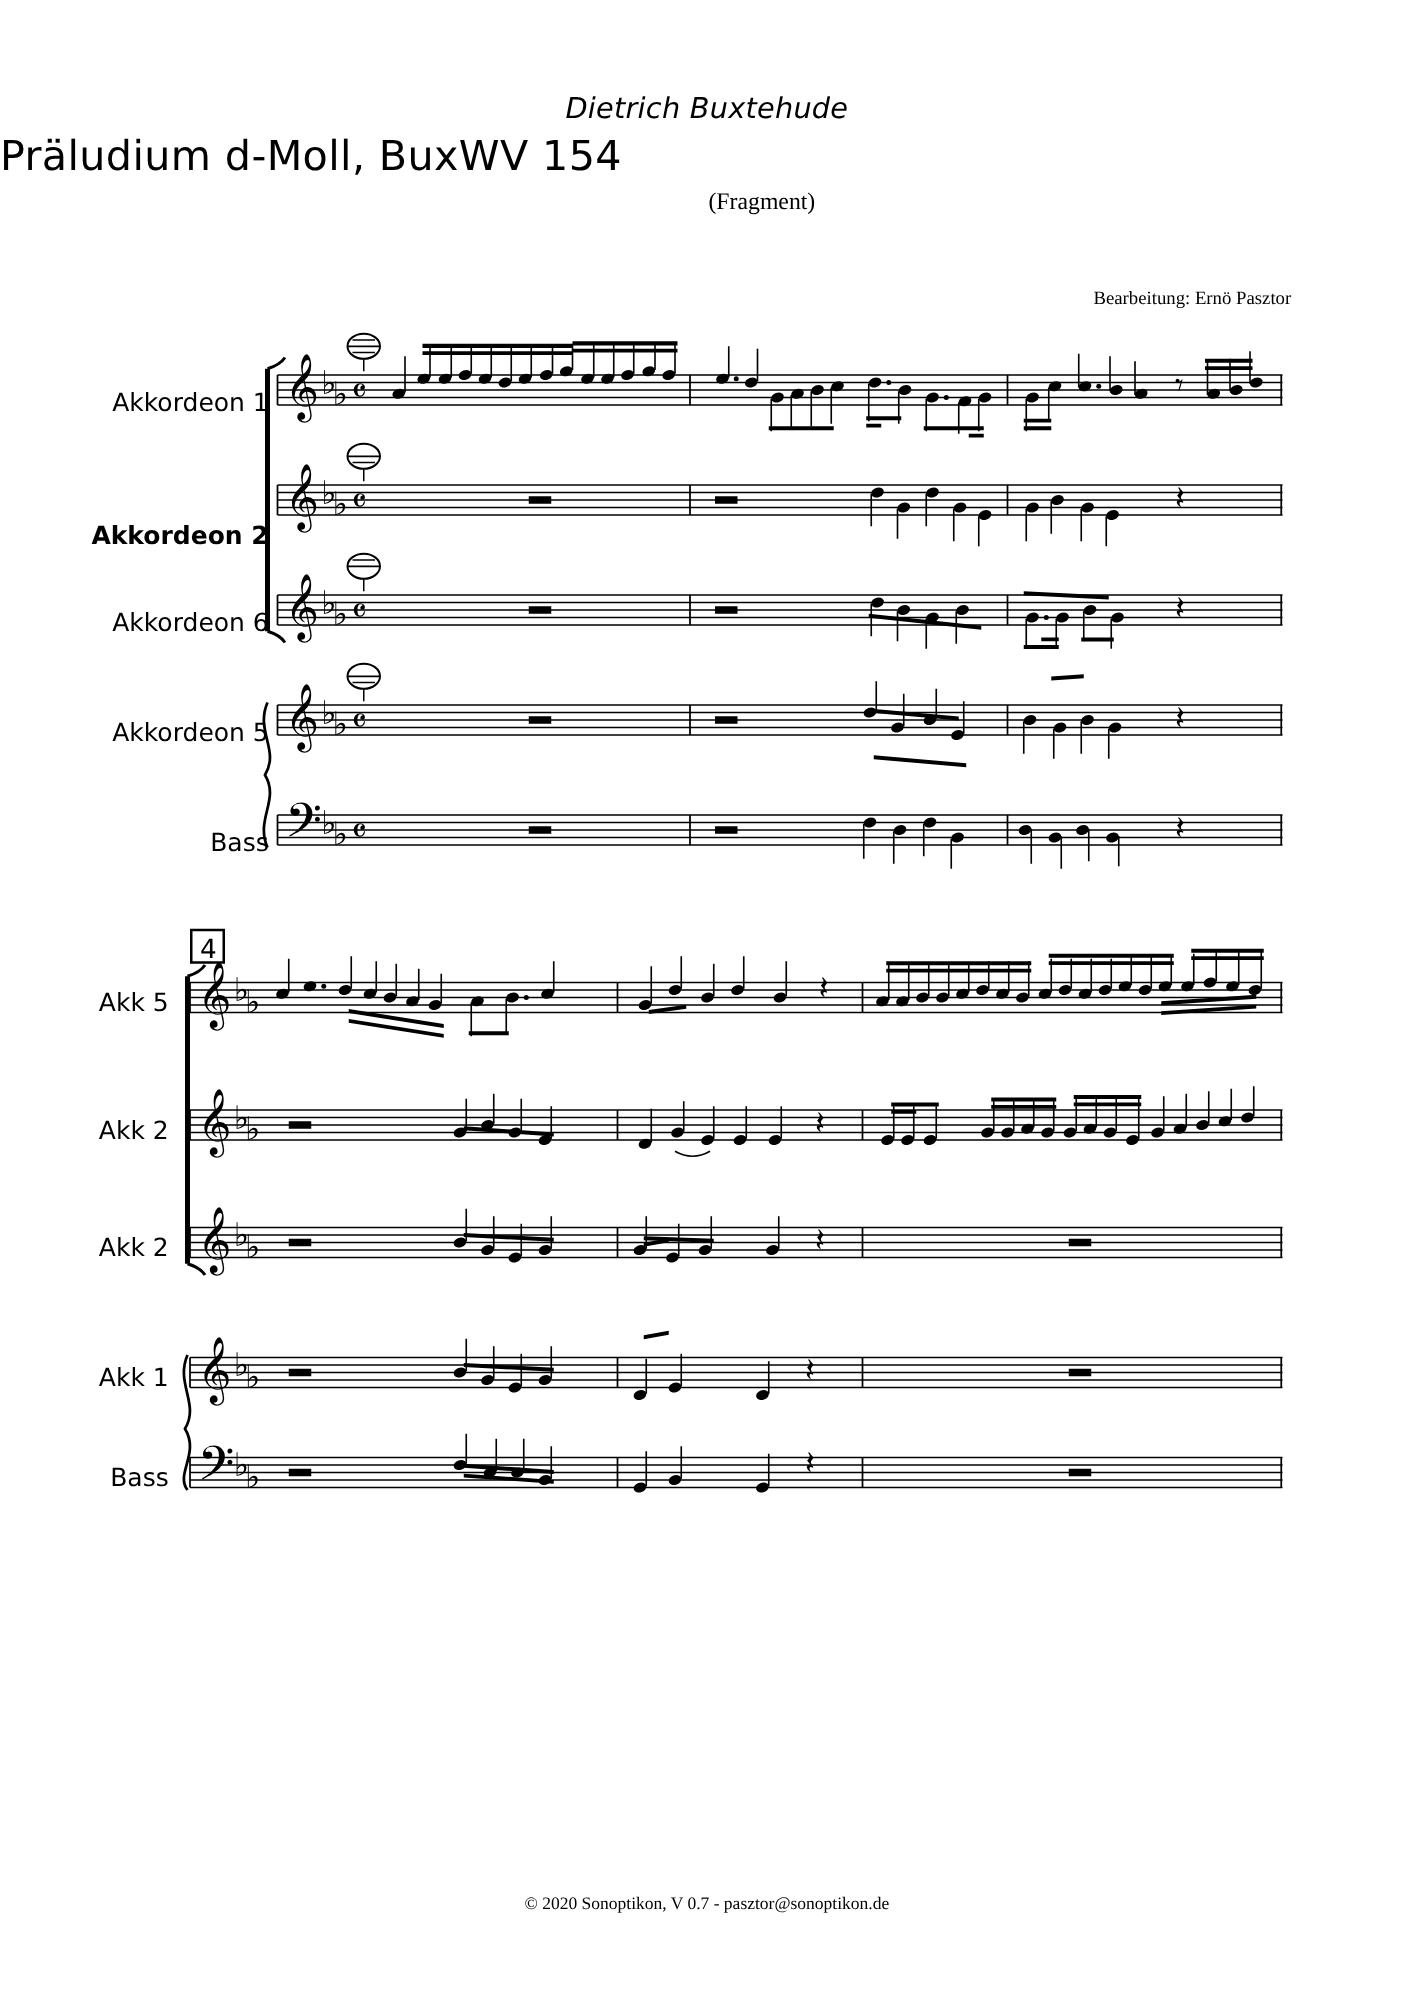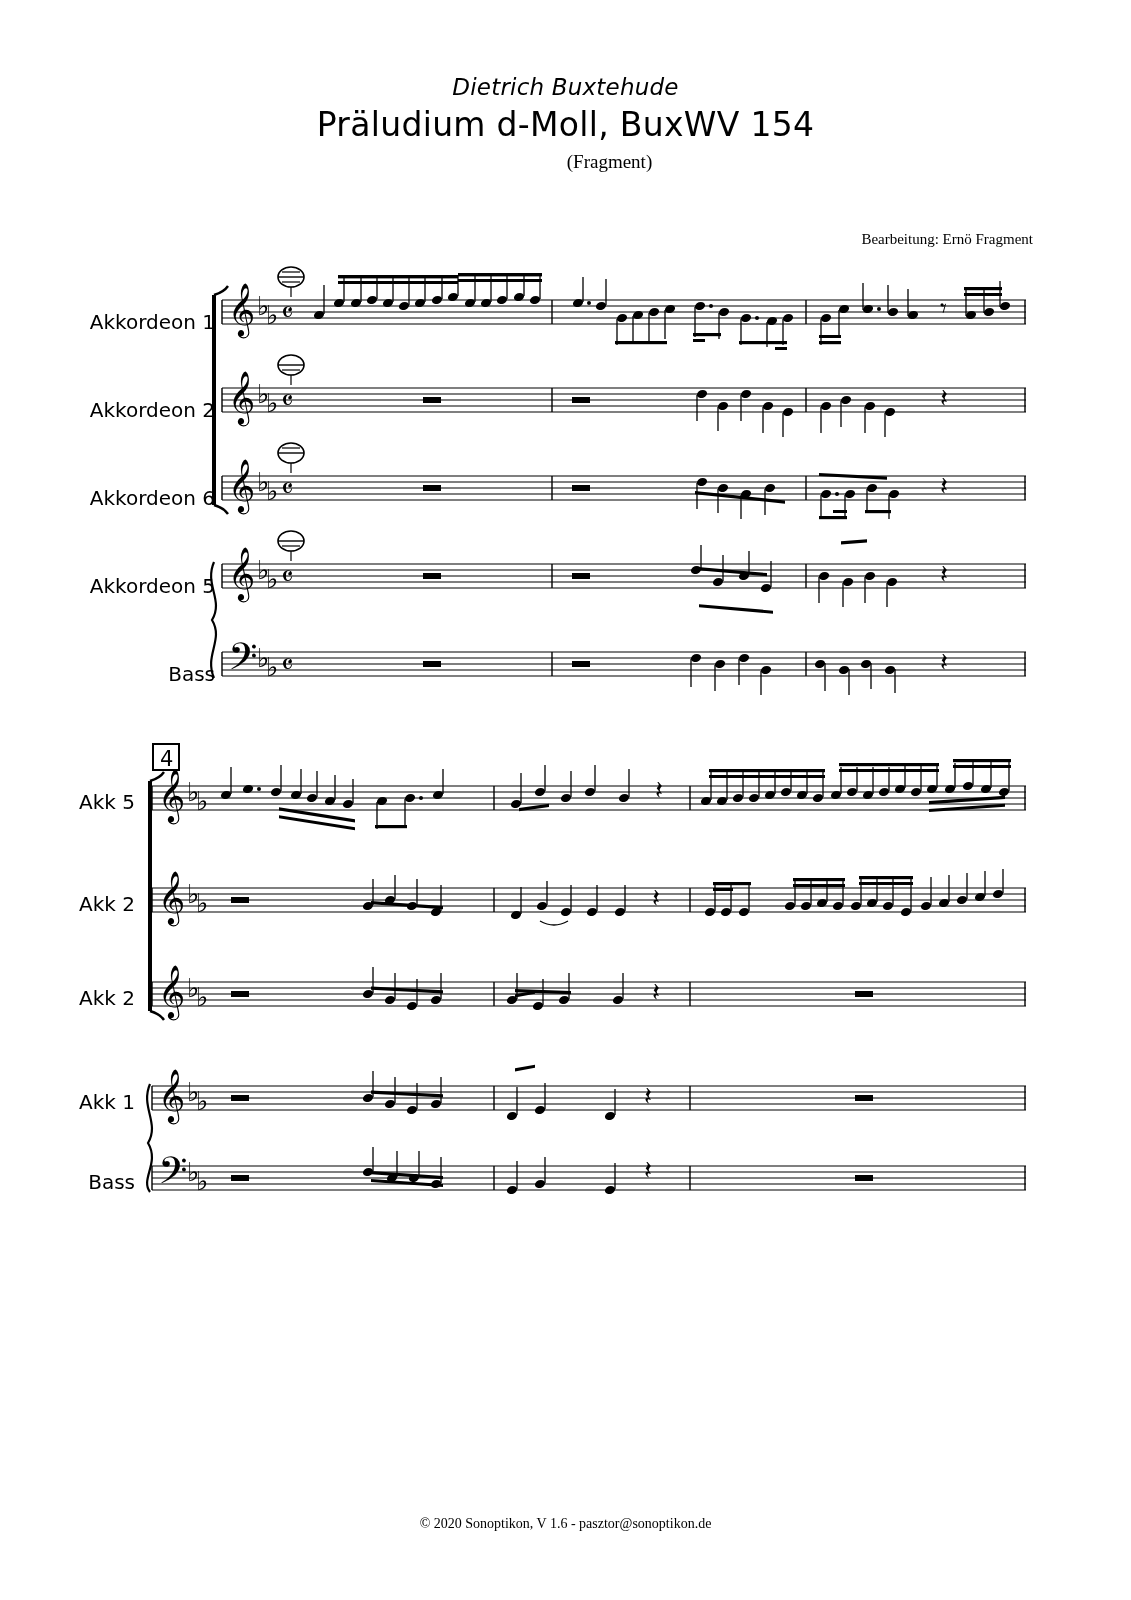--- a/index.html
+++ b/index.html
@@ -31,21 +31,20 @@
     font-family: "DejaVu Sans", sans-serif;
     font-size: 23px;
     letter-spacing: 0.2px;
     font-style: italic;
   }
   .title {
     position: absolute;
     top: 105px;
     left: 0;
     width: 1131px;
-    text-align: center;
     font-family: "DejaVu Sans", sans-serif;
     font-size: 33px;
     letter-spacing: 0.3px;
   }
   .subtitle {
     position: absolute;
     top: 151px;
     left: 0;
     width: 1131px;
     text-align: center;
@@ -90,26 +89,26 @@
   .svgwrap { position: absolute; left: 0; top: 0; }
 </style>
 </head>
 <body>
 
 <div class="page">
 
   <div class="composer">Dietrich Buxtehude</div>
   <div class="title">Präludium d-Moll, BuxWV 154</div>
   <div class="subtitle">(Fragment)</div>
-  <div class="arranger">Bearbeitung: Ernö Fragment</div>
+  <div class="arranger">Bearbeitung: Ernö Pasztor</div>
 
   <div class="system" id="system-1">
 
     <div class="stafflabel" style="top:55px; left:40px; width:175px;">Akkordeon 1</div>
-    <div class="stafflabel" style="top:143px; left:40px; width:175px;">Akkordeon 2</div>
+    <div class="stafflabel" style="top:161px; left:40px; width:175px;font-weight:bold;">Akkordeon 2</div>
     <div class="stafflabel" style="top:231px; left:40px; width:175px;">Akkordeon 6</div>
     <div class="stafflabel" style="top:319px; left:40px; width:175px;">Akkordeon 5</div>
     <div class="stafflabel" style="top:407px; left:40px; width:175px;">Bass</div>
 
     <div class="svgwrap">
     <svg width="1131" height="460" viewBox="0 0 1131 460" xmlns="http://www.w3.org/2000/svg">
       <g stroke="#000" stroke-width="1.1" fill="none">
 
         <line x1="222" y1="45" x2="1026" y2="45"></line>
             <line x1="222" y1="51" x2="1026" y2="51"></line>
@@ -887,14 +886,14 @@
           <rect x="515" y="424" width="20" height="3.2" transform="skewY(-10)"></rect>
         </g>
         <g font-family="DejaVu Sans, sans-serif" font-size="26" stroke="none" fill="#000">
           <text x="644" y="444">𝄽</text>
         </g>
       </g>
     </svg>
     </div>
   </div>
 
-  <div class="footer">© 2020 Sonoptikon, V 1.6 - pasztor@sonoptikon.de</div>
+  <div class="footer">© 2020 Sonoptikon, V 0.7 - pasztor@sonoptikon.de</div>
 </div>
 
 </body></html>

